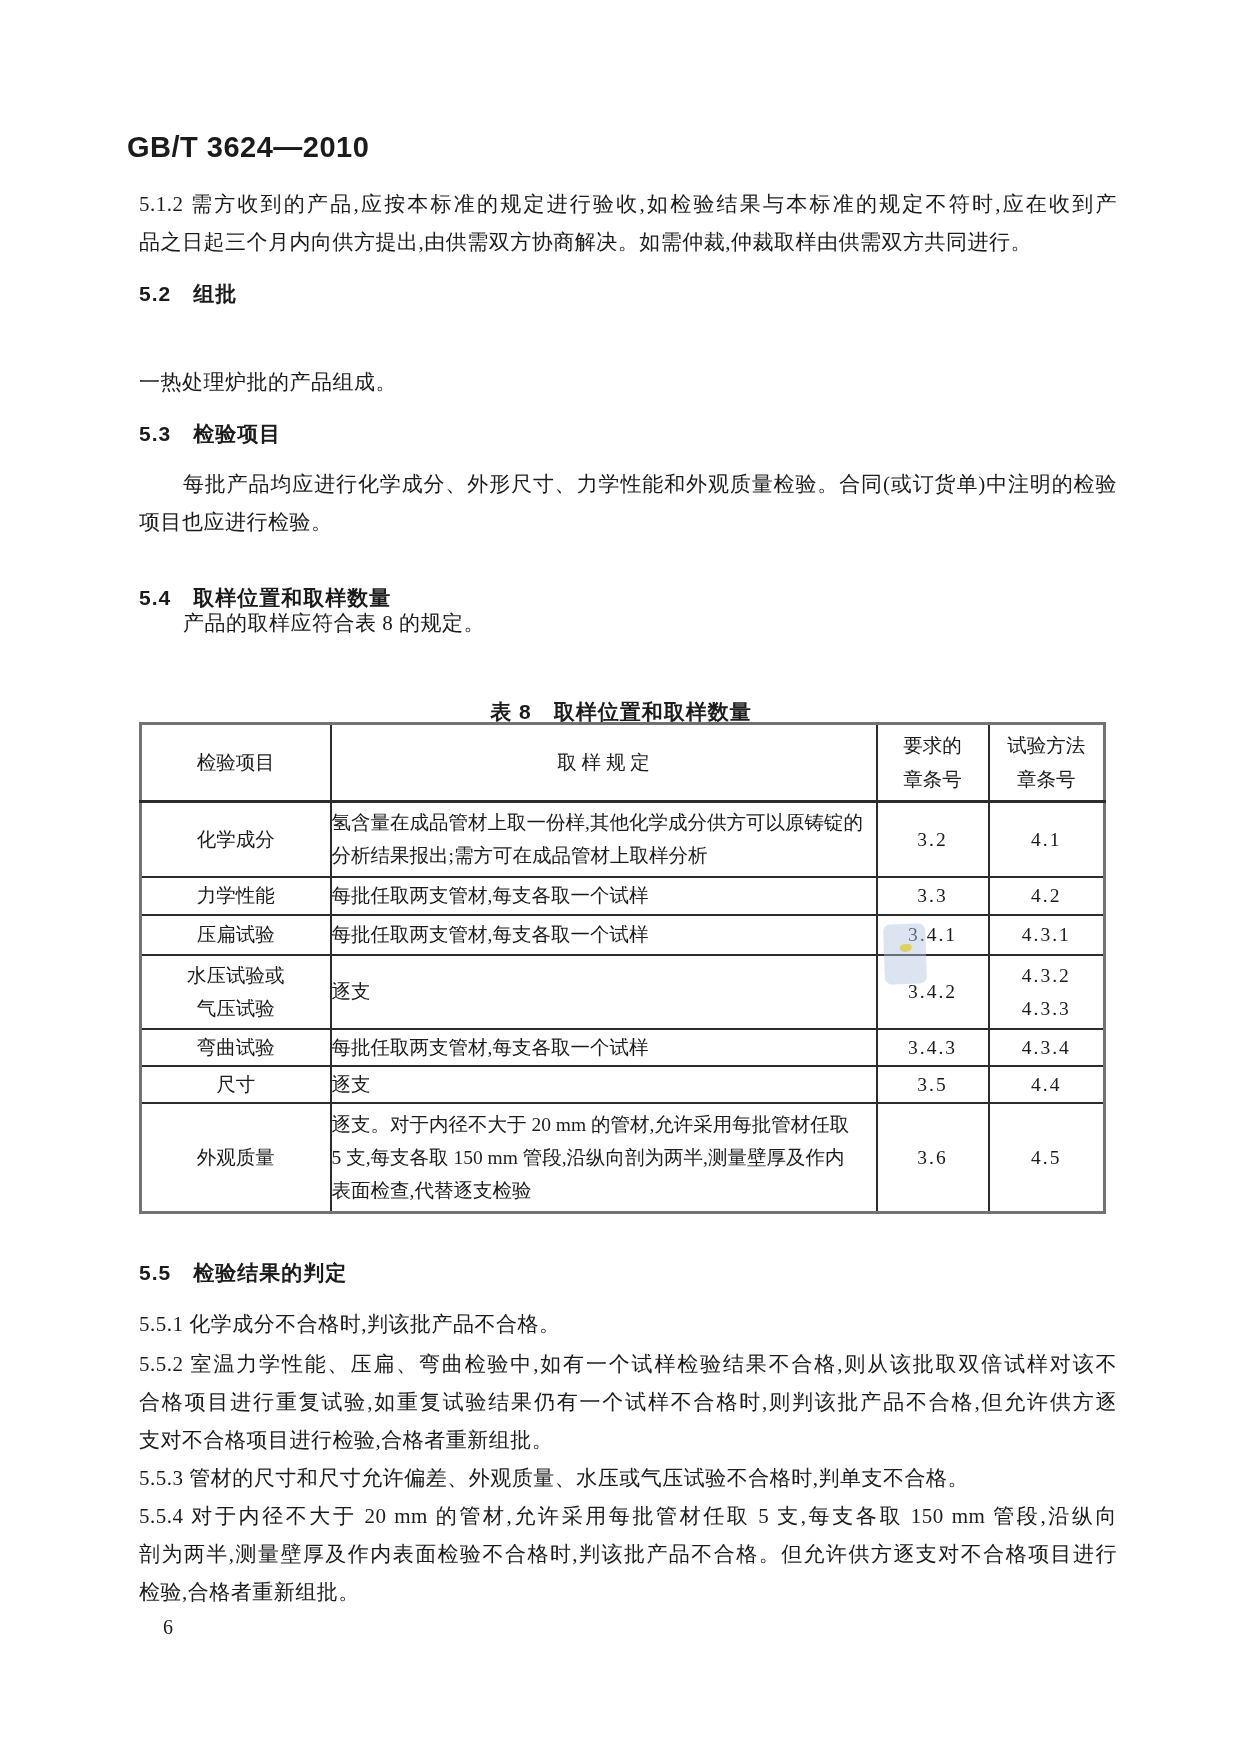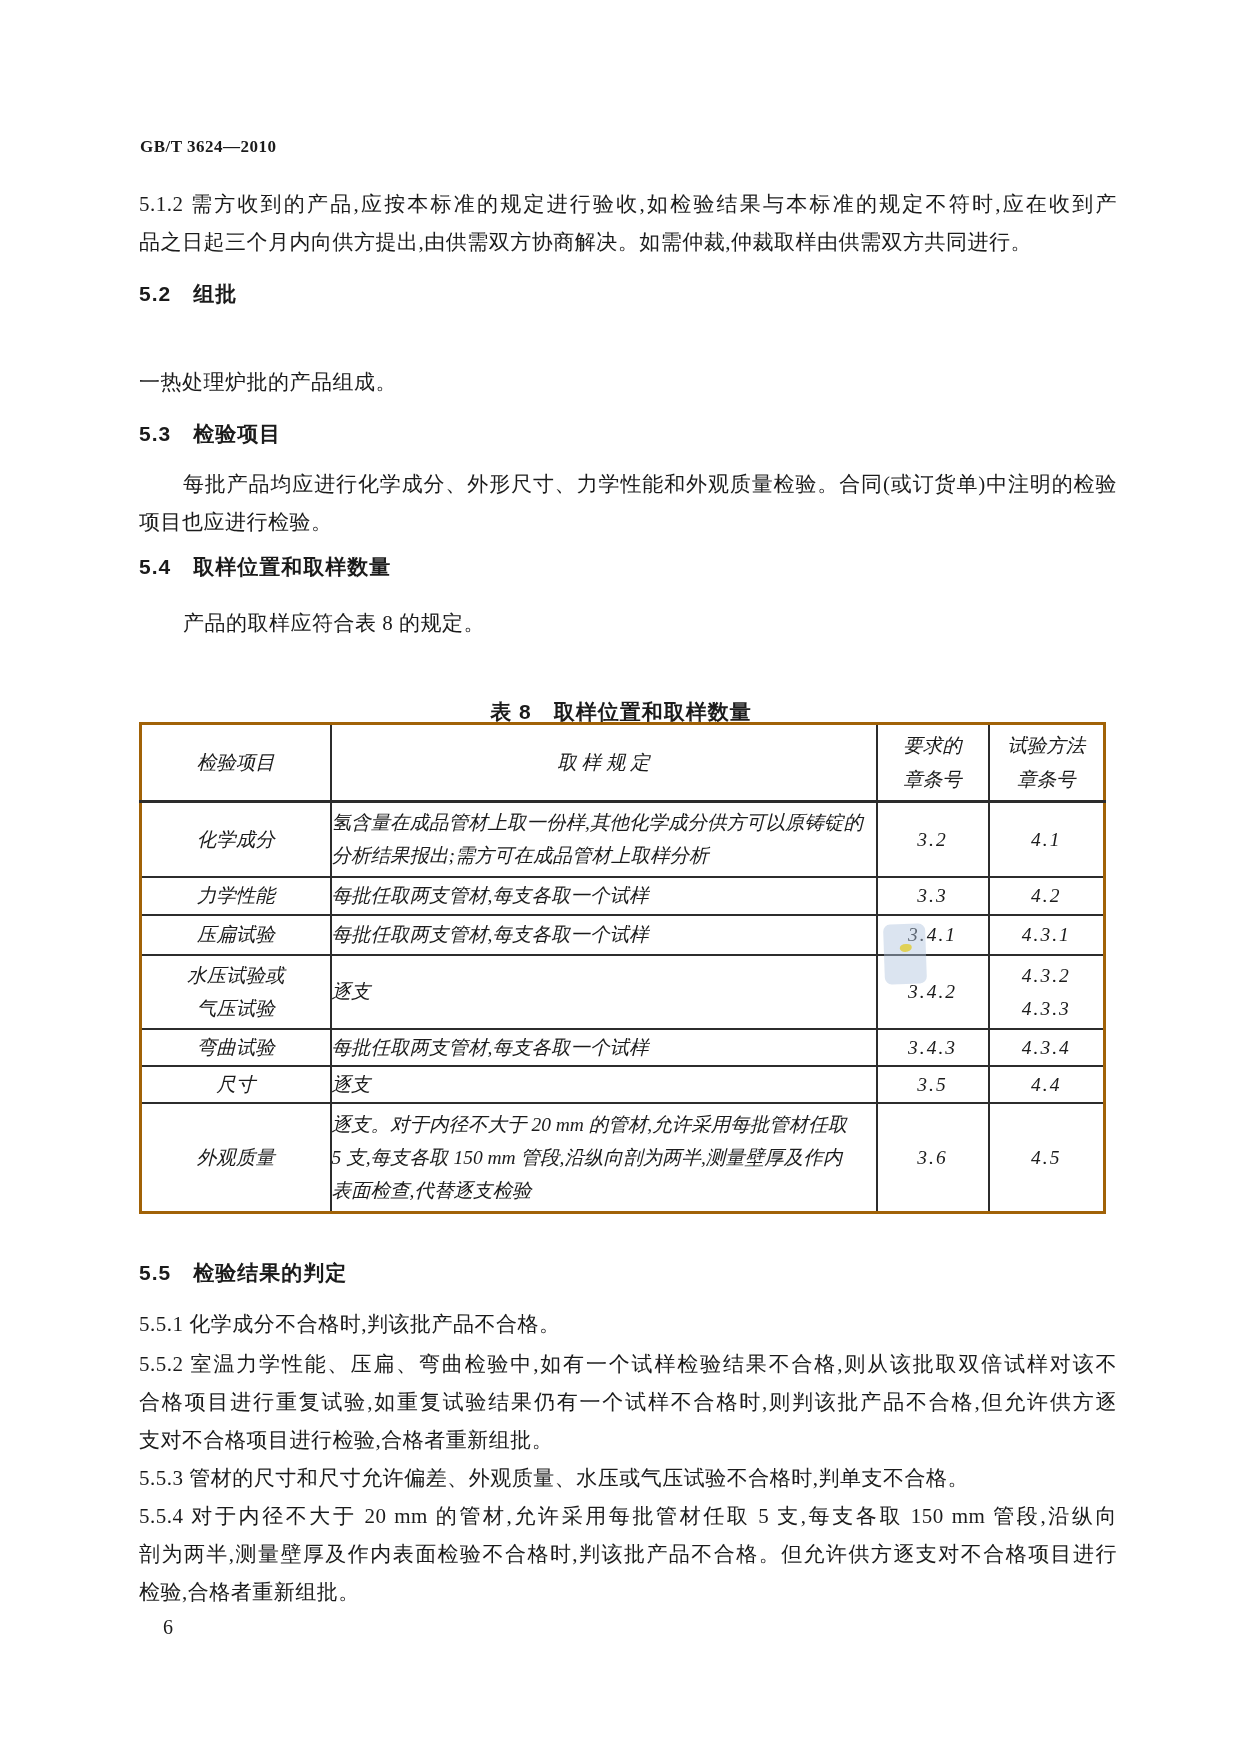--- a/index.html
+++ b/index.html
@@ -9,34 +9,33 @@
     overflow:hidden;
   }
   .line{
     position:absolute;left:139px;width:978px;height:30px;line-height:30px;
     font-size:21px;white-space:pre-line;letter-spacing:0.5px;
   }
   .stretch{text-align:justify;text-align-last:justify;}
   .indent{text-indent:44px;}
   .head{font-family:"Liberation Sans","DejaVu Sans",sans-serif;font-weight:700;letter-spacing:1px;}
   .doc-header{
-    position:absolute;left:140px;top:133px;height:28px;line-height:28px;
-    font-size:17px;font-weight:700;letter-spacing:0.5px;
-    font-family:Liberation Serif, serif;
+    position:absolute;left:127px;top:133px;height:28px;line-height:28px;
+    font-size:29px;font-weight:700;letter-spacing:0.5px;
+    font-family:Liberation Sans, sans-serif;
   }
   .table-title{
     position:absolute;left:139px;top:666px;width:964px;height:28px;line-height:28px;
     text-align:center;font-size:21px;font-weight:700;
     font-family:"Liberation Sans","DejaVu Sans",sans-serif;letter-spacing:1px;margin-top:32px;
   }
   table.t8{
     position:absolute;left:139px;top:722px;width:964px;
     border-collapse:collapse;table-layout:fixed;
-    border:3px solid #a16207;
-    font-style:italic;
+    border:3px solid #737373;
   }
   table.t8 td{
     border:2px solid #2c2c2c;vertical-align:middle;
     font-size:19.5px;line-height:33px;white-space:pre-line;
     padding:0;color:#1b1b1b;
   }
   td.cc{text-align:center;}
   td.rule{text-align:left;padding:2px 8px 2px 14px;line-height:34px;}
   td.num{text-align:center;letter-spacing:2px;}
   tr.hdr td{text-align:center;line-height:34px;border-bottom:3px solid #2c2c2c;}
@@ -64,21 +63,21 @@
   <div class="line stretch" style="top:189px">5.1.2  需方收到的产品,应按本标准的规定进行验收,如检验结果与本标准的规定不符时,应在收到产</div>
   <div class="line" style="top:227px">品之日起三个月内向供方提出,由供需双方协商解决。如需仲裁,仲裁取样由供需双方共同进行。</div>
 
   <div class="line head" style="top:279px">5.2　组批</div>
   <div class="line" style="top:367px">一热处理炉批的产品组成。</div>
 
   <div class="line head" style="top:419px">5.3　检验项目</div>
   <div class="line" style="top:507px">项目也应进行检验。</div>
   <div class="line stretch indent" style="top:469px">每批产品均应进行化学成分、外形尺寸、力学性能和外观质量检验。合同(或订货单)中注明的检验</div>
 
-  <div class="line head" style="top:552px">5.4　取样位置和取样数量</div>
+  <div class="line head" style="top:583px">5.4　取样位置和取样数量</div>
   <div class="line indent" style="top:608px">产品的取样应符合表 8 的规定。</div>
 
   <div class="table-title">表 8　取样位置和取样数量</div>
 
   <table class="t8">
     <colgroup>
       <col style="width:190px">
         <col style="width:546px">
         <col style="width:112px">
         <col style="width:116px">

